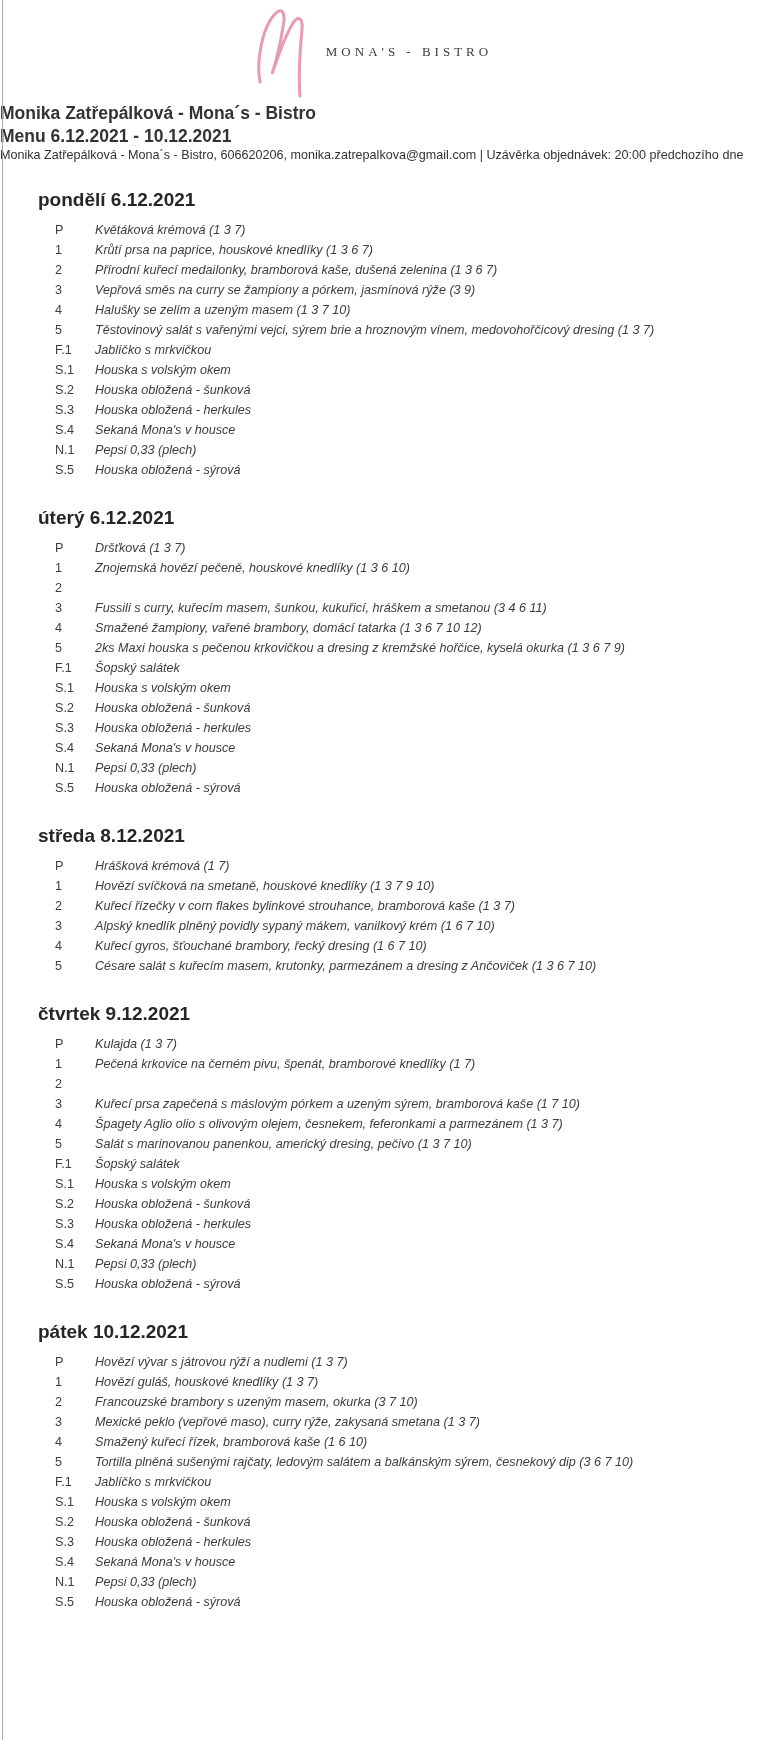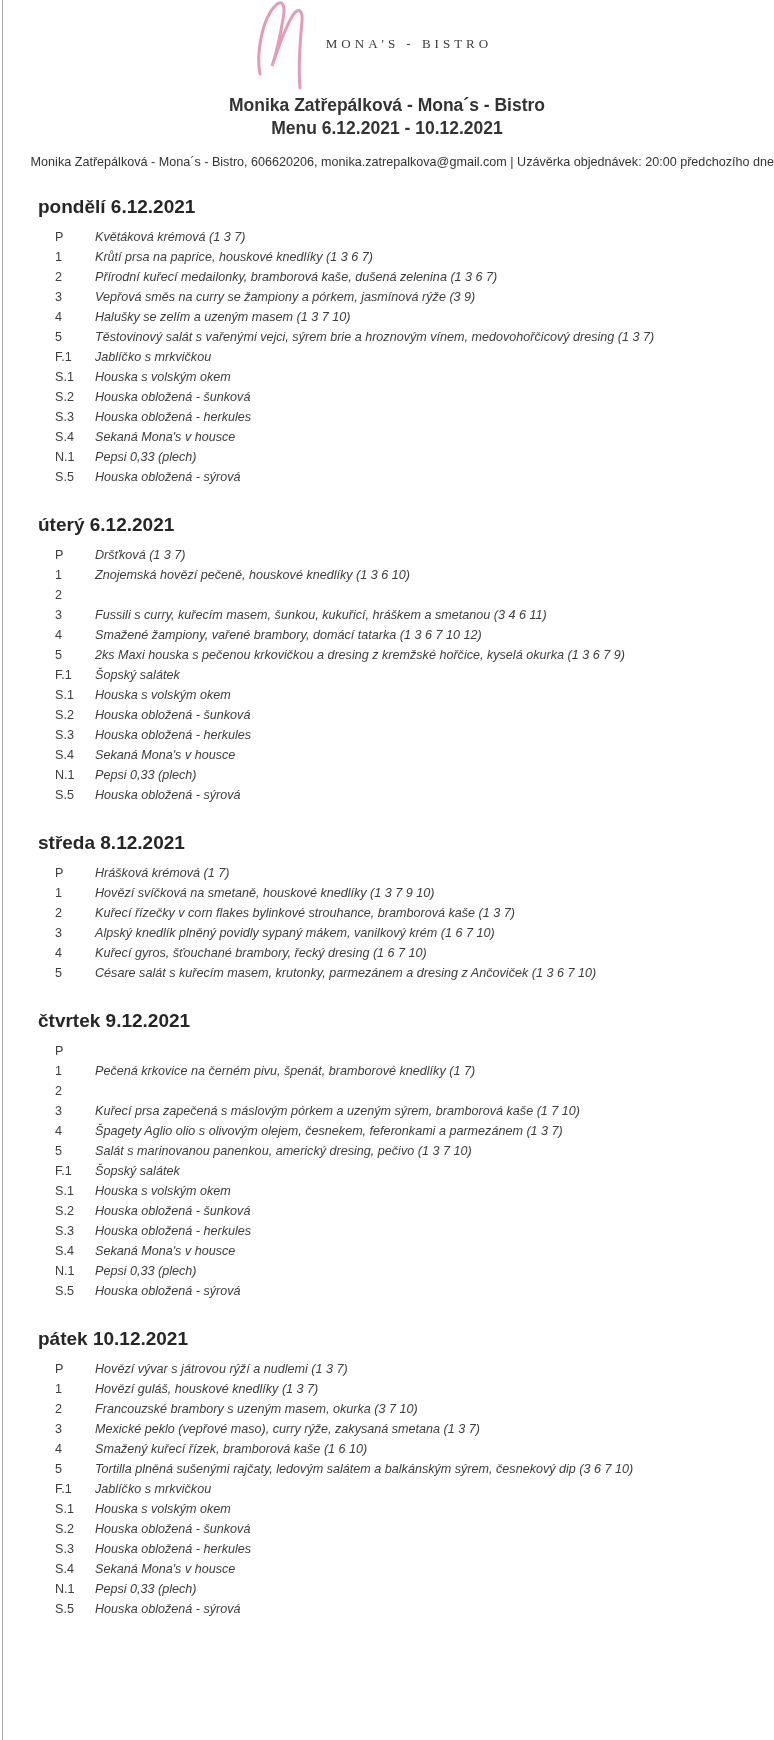--- a/index.html
+++ b/index.html
@@ -10,52 +10,51 @@
     font-family: "Liberation Sans", sans-serif;
     color: #3d3d3d;
     position: relative;
   }
   .left-rule {
     position: absolute;
     left: 2px; top: 0; bottom: 0;
     width: 1px;
     background: #a9a9a9;
   }
-  .page { padding-top: 0; }
+  .page { padding-top: 8px; }
 
   
   .logo-row {
     display: flex;
     align-items: center;
     justify-content: center;
     gap: 12px;
     height: 88px;
     margin-left: -30px;
   }
   .logo-mark svg { display: block; }
   .brand-text {
     font-family: "Liberation Serif", serif;
     font-size: 13px;
     letter-spacing: 4px;
     color: #3b3b3b;
     white-space: nowrap;
   }
   .page-title {
-    text-align: center;
+    text-align: left;
     font-weight: bold;
     font-size: 17.5px;
     line-height: 23px;
     color: #333333;
     margin: 6px 0 0 0;
   }
   .contact-line {
-    text-align: right;
+    text-align: left;
     font-size: 12.6px;
     color: #333333;
-    margin-top: 15px;
     white-space: nowrap;
   }
 
   
   .menu-days { margin-top: 4px; }
   .day-section { margin-top: 0; }
   .day-heading {
     font-size: 19px;
     font-weight: bold;
     color: #262626;
@@ -237,20 +236,21 @@
             <span class="row-code">5</span>
             <span class="row-name">Césare salát s kuřecím masem, krutonky, parmezánem a dresing z Ančoviček (1 3 6 7 10)</span>
           </div>
         </div>
       </section>
       <section class="day-section">
         <h2 class="day-heading">čtvrtek 9.12.2021</h2>
         <div class="day-rows">
           <div class="menu-row">
             <span class="row-code">P</span>
+            <span class="row-name">Kulajda (1 3 7)</span>
           </div>
           <div class="menu-row">
             <span class="row-code">1</span>
             <span class="row-name">Pečená krkovice na černém pivu, špenát, bramborové knedlíky (1 7)</span>
           </div>
           <div class="menu-row">
             <span class="row-code">2</span>
           </div>
           <div class="menu-row">
             <span class="row-code">3</span>

